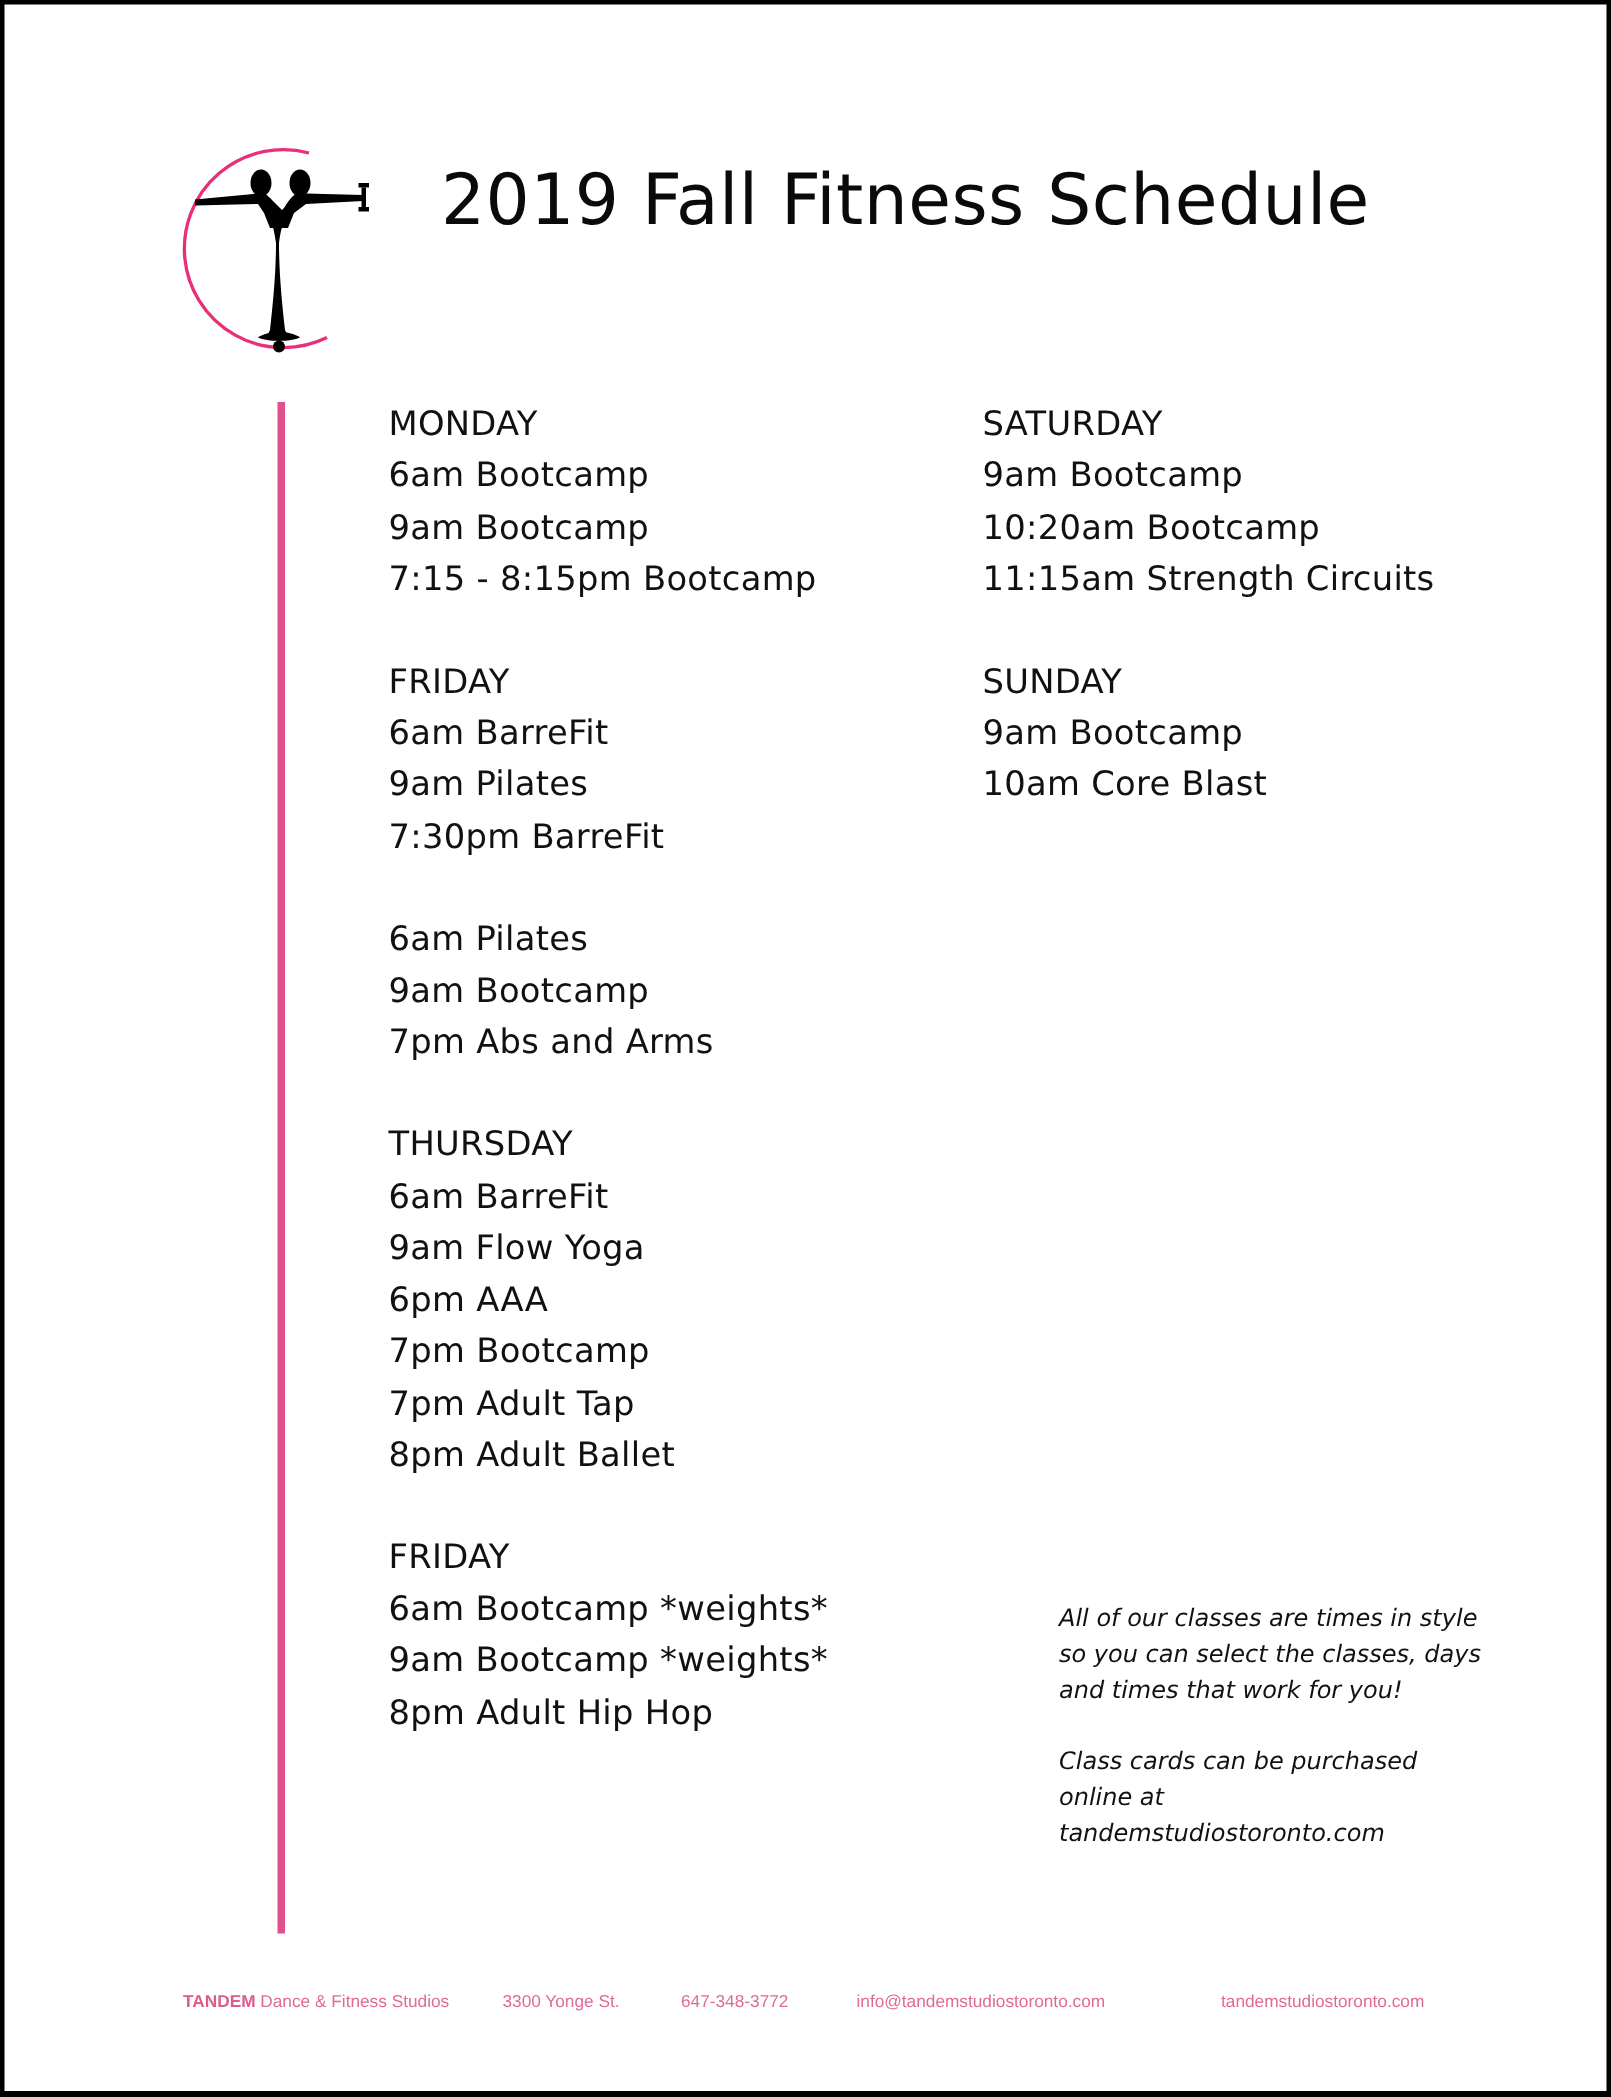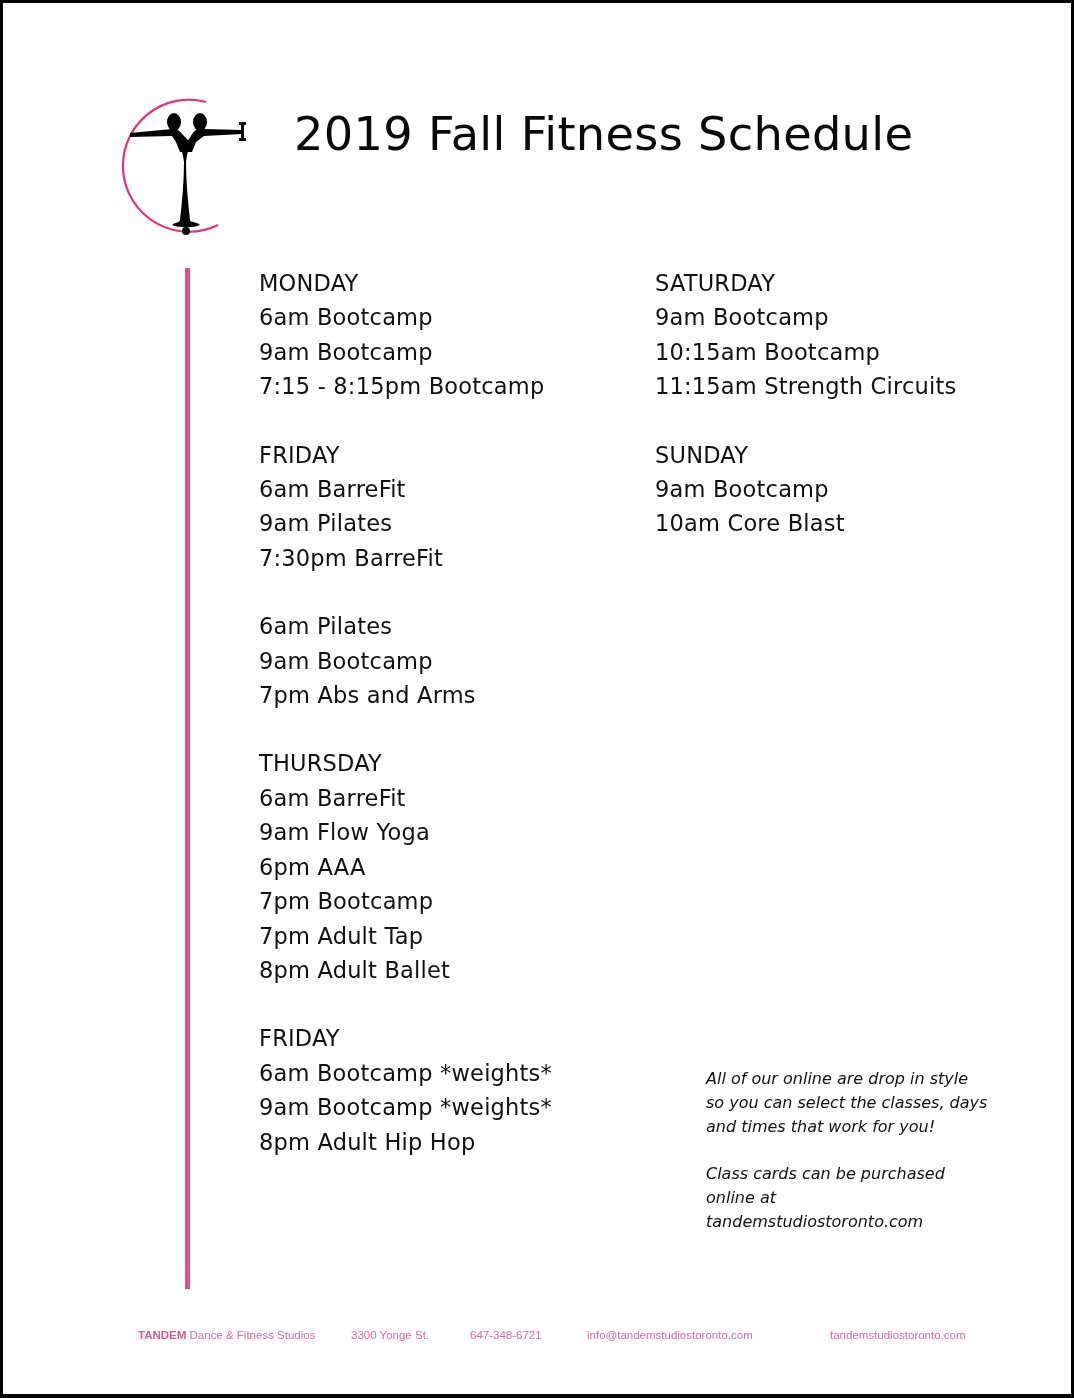--- a/index.html
+++ b/index.html
@@ -38,21 +38,20 @@
     .note {
       position: absolute; left: 706px; top: 1067px; width: 320px;
       font-size: 16px; line-height: 23.8px; font-style: italic; color: #111;
       font-family: "DejaVu Sans", sans-serif;
     }
     .note p { margin: 0 0 23.8px 0; }
     .footer {
       position: absolute; top: 1329px; left: 0; width: 876px; height: 18px;
       font-size: 11.5px; color: #e0699a;
       font-family: "Liberation Sans", sans-serif;
-      margin-left: 16px;
     }
     .footer span { position: absolute; top: 0; white-space: nowrap; }
     .footer .brand { font-weight: bold; color: #de5a8e; }
   </style>
 </head>
 <body>
 
 <div class="frame"></div>
 
 <div class="logo">
@@ -112,42 +111,42 @@
     <div class="class-item">6am Bootcamp *weights*</div>
     <div class="class-item">9am Bootcamp *weights*</div>
     <div class="class-item">8pm Adult Hip Hop</div>
   </div>
 </div>
 
 <div class="col col-right">
   <div class="day-block">
     <div class="day-name">SATURDAY</div>
     <div class="class-item">9am Bootcamp</div>
-    <div class="class-item">10:15am Bootcamp</div>
+    <div class="class-item">10:20am Bootcamp</div>
     <div class="class-item">11:15am Strength Circuits</div>
   </div>
   <div class="day-block">
     <div class="day-name">SUNDAY</div>
     <div class="class-item">9am Bootcamp</div>
     <div class="class-item">10am Core Blast</div>
   </div>
 </div>
 
 <div class="note">
   <p>
-    <span>All of our online  are drop in style</span><br>
+    <span>All of our classes  are times in style</span><br>
     <span>so you can select the classes, days</span><br>
     <span>and times that work for you!</span>
   </p>
   <p>
     <span>Class cards can be purchased</span><br>
     <span>online at</span><br>
     <span>tandemstudiostoronto.com</span>
   </p>
 </div>
 
 <div class="footer">
   <span style="left:122px;"><b class="brand">TANDEM</b> <span style="position:static">Dance &amp; Fitness Studios</span></span>
   <span style="left:335px;">3300 Yonge St.</span>
-  <span style="left:454px;">647-348-6721</span>
+  <span style="left:454px;">647-348-3772</span>
   <span style="left:571px;">info@tandemstudiostoronto.com</span>
   <span style="left:814px;">tandemstudiostoronto.com</span>
 </div>
 
 </body></html>

